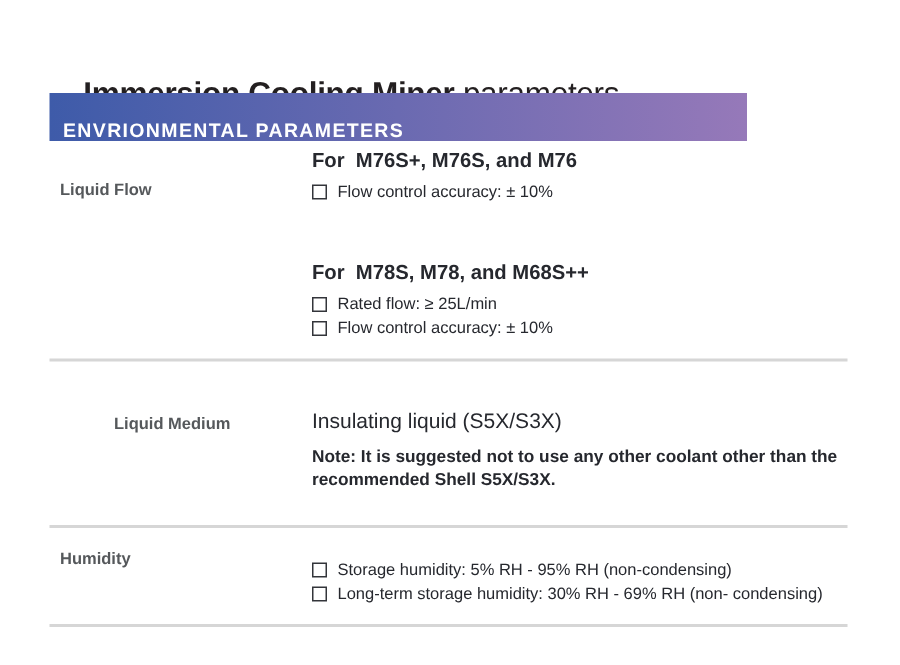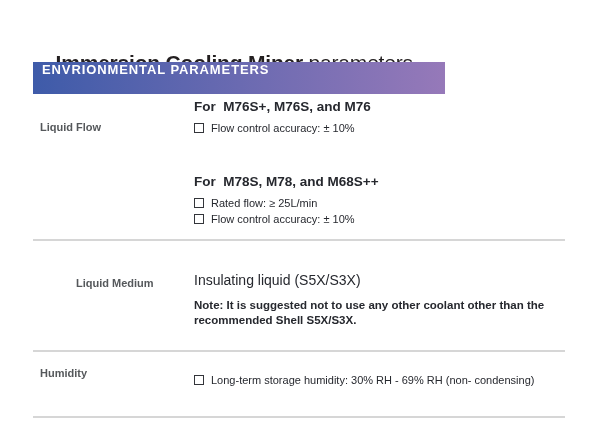--- a/index.html
+++ b/index.html
@@ -11,35 +11,35 @@
   .page{position:absolute;inset:0;}
   
   .title{
     position:absolute;left:33px;top:27px;
     font-size:21px;color:#231F20;letter-spacing:-0.2px;
     white-space:pre;
   }
   .title .strong{font-weight:bold;}
   
   .banner{
-    position:absolute;left:33px;top:62px;width:412px;height:32px;
+    position:absolute;left:33px;top:62px;width:465px;height:32px;
     background:linear-gradient(90deg,#3E5BA9,#9679B9);
-    display:flex;align-items:flex-start;
+    display:flex;align-items:flex-end;
   }
   .banner span{
     color:#ffffff;font-size:13px;font-weight:bold;
     letter-spacing:0.9px;padding-left:9px;white-space:pre;
   }
   
   .row-label{
     position:absolute;left:40px;
     font-size:11px;font-weight:bold;color:#55585B;
   }
   
-  .group{position:absolute;left:194px;}
+  .group{position:absolute;left:208px;}
   .heading{
     font-size:13.5px;font-weight:bold;color:#26282E;
     white-space:pre;margin:0 0 6px 0;
   }
   .plain{
     font-size:14px;color:#26282E;margin:0;
   }
   .note{
     font-size:11.5px;font-weight:bold;color:#26282E;
     width:378px;line-height:15px;margin:0;
@@ -109,20 +109,24 @@
   </div>
 
   <div class="divider" style="top: 350px; background: rgb(214, 214, 214);"></div>
 
   <div class="row-label" style="top: 367px; color: rgb(85, 88, 91);">Humidity</div>
 
   <div class="group" style="top:372px;">
     <div class="bullets">
       <div class="bullet">
         <span class="cb"></span>
+        <span>Storage humidity: 5% RH - 95% RH (non-condensing)</span>
+      </div>
+      <div class="bullet">
+        <span class="cb"></span>
         <span>Long-term storage humidity: 30% RH - 69% RH (non- condensing)</span>
       </div>
     </div>
   </div>
 
   <div class="divider" style="top: 416px; background: rgb(214, 214, 214);"></div>
 
 </div>
 
 </body></html>

